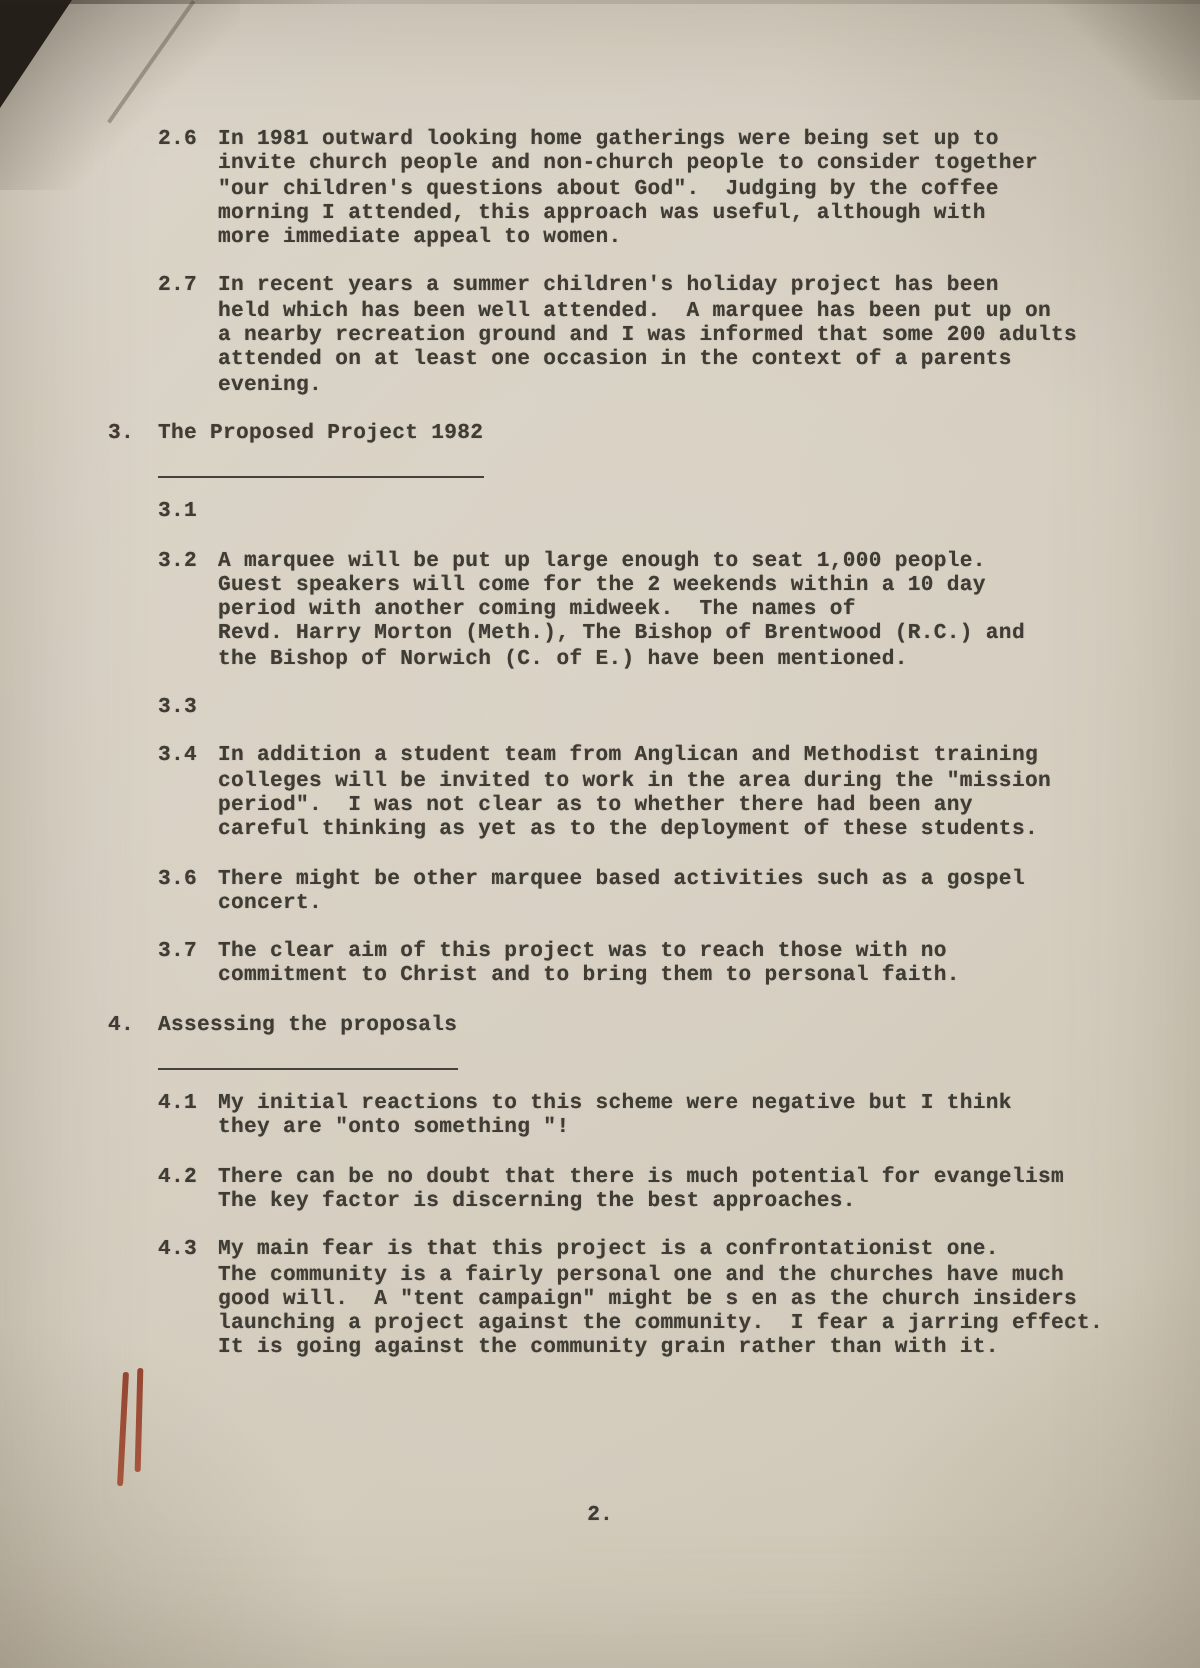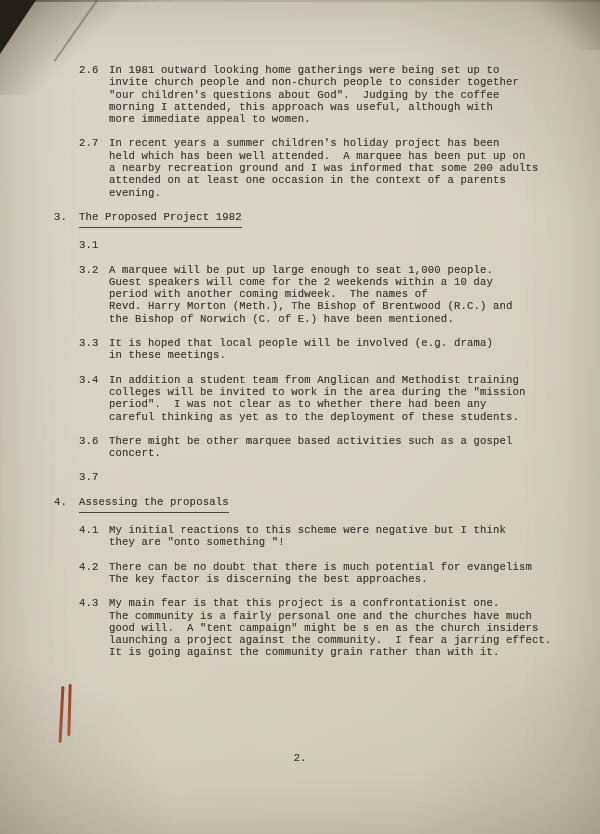--- a/index.html
+++ b/index.html
@@ -13,20 +13,21 @@
     width: 600px; height: 834px;
     overflow: hidden;
     background:
       radial-gradient(120% 90% at 52% 42%, rgba(255,255,255,0.10), rgba(0,0,0,0) 60%),
       radial-gradient(42% 30% at 0% 100%, rgba(108,96,78,0.26), rgba(0,0,0,0) 70%),
       radial-gradient(46% 34% at 100% 100%, rgba(108,96,78,0.22), rgba(0,0,0,0) 70%),
       radial-gradient(50% 38% at 100% 0%, rgba(108,96,78,0.18), rgba(0,0,0,0) 70%),
       linear-gradient(135deg, #dad4c7 0%, #d6cfc1 40%, #cfc7b6 100%);
     box-shadow: inset 0 0 70px rgba(100,88,70,0.30);
     color: #3f3c35;
+    font-weight: bold;
   }
 
   
   .corner-shade-tl {
     position: absolute; left: 0; top: 0; width: 120px; height: 95px;
     background: linear-gradient(135deg, rgba(72,64,52,0.50) 0%, rgba(72,64,52,0.22) 32%, rgba(72,64,52,0) 62%);
   }
   .corner-dark-tl {
     position: absolute; left: 0; top: 0; width: 36px; height: 54px;
     background: #241f18;
@@ -52,21 +53,21 @@
     font-size: 10.6px; line-height: 12.3px;
     letter-spacing: 0.15px;
     text-shadow: 0 0 0.5px rgba(58,52,42,0.55);
   }
   .item { display: flex; align-items: flex-start; margin-bottom: 12px; }
   .item.sub { padding-left: 25px; }
   .item.sub .num { flex: 0 0 30px; }
   .item.heading { margin: 9px 0 11px 0; }
   .item.heading .num { flex: 0 0 25px; }
   .text { white-space: pre-wrap; }
-  .title { border-bottom: 1px solid #45423b; padding-bottom: 4px; white-space: pre; }
+  .title { border-bottom: 1px solid #45423b; padding-bottom: 15px; white-space: pre; }
 
   .page-number {
     position: absolute; top: 752px; left: 0; right: 0;
     text-align: center;
     font-size: 10.6px; color: #3f3c35;
     text-shadow: 0 0 0.5px rgba(58,52,42,0.55);
   }
 
   
   .pen-mark {
@@ -121,41 +122,41 @@
       <span class="num">3.2</span>
       <span class="text">A marquee will be put up large enough to seat 1,000 people.
 Guest speakers will come for the 2 weekends within a 10 day
 period with another coming midweek.  The names of
 Revd. Harry Morton (Meth.), The Bishop of Brentwood (R.C.) and
 the Bishop of Norwich (C. of E.) have been mentioned.</span>
     </div>
 
     <div class="item sub">
       <span class="num">3.3</span>
-      <span class="text">It is hoped that local people will be involved (e.g. drama)
-in these meetings.</span>
     </div>
 
     <div class="item sub">
       <span class="num">3.4</span>
       <span class="text">In addition a student team from Anglican and Methodist training
 colleges will be invited to work in the area during the "mission
 period".  I was not clear as to whether there had been any
 careful thinking as yet as to the deployment of these students.</span>
     </div>
 
 
     <div class="item sub">
       <span class="num">3.6</span>
       <span class="text">There might be other marquee based activities such as a gospel
 concert.</span>
     </div>
 
     <div class="item sub">
       <span class="num">3.7</span>
+      <span class="text">The clear aim of this project was to reach those with no
+commitment to Christ and to bring them to personal faith.</span>
     </div>
 
     <div class="item heading">
       <span class="num">4.</span>
       <span class="text title">Assessing the proposals</span>
     </div>
 
     <div class="item sub">
       <span class="num">4.1</span>
       <span class="text">My initial reactions to this scheme were negative but I think

